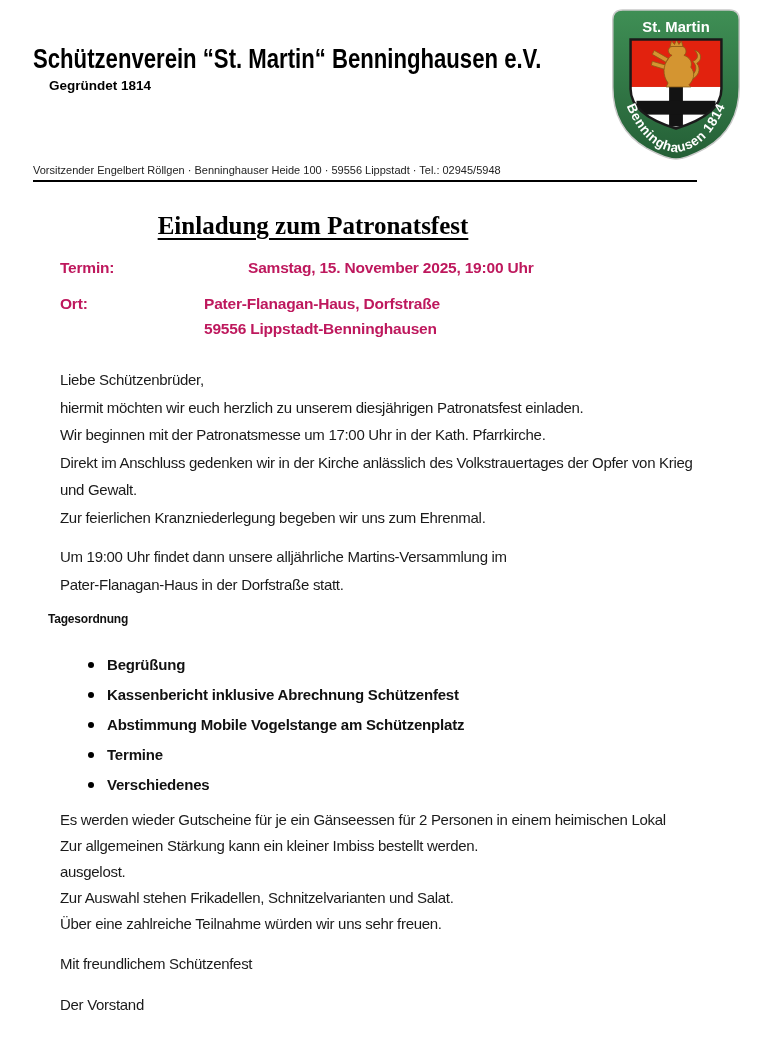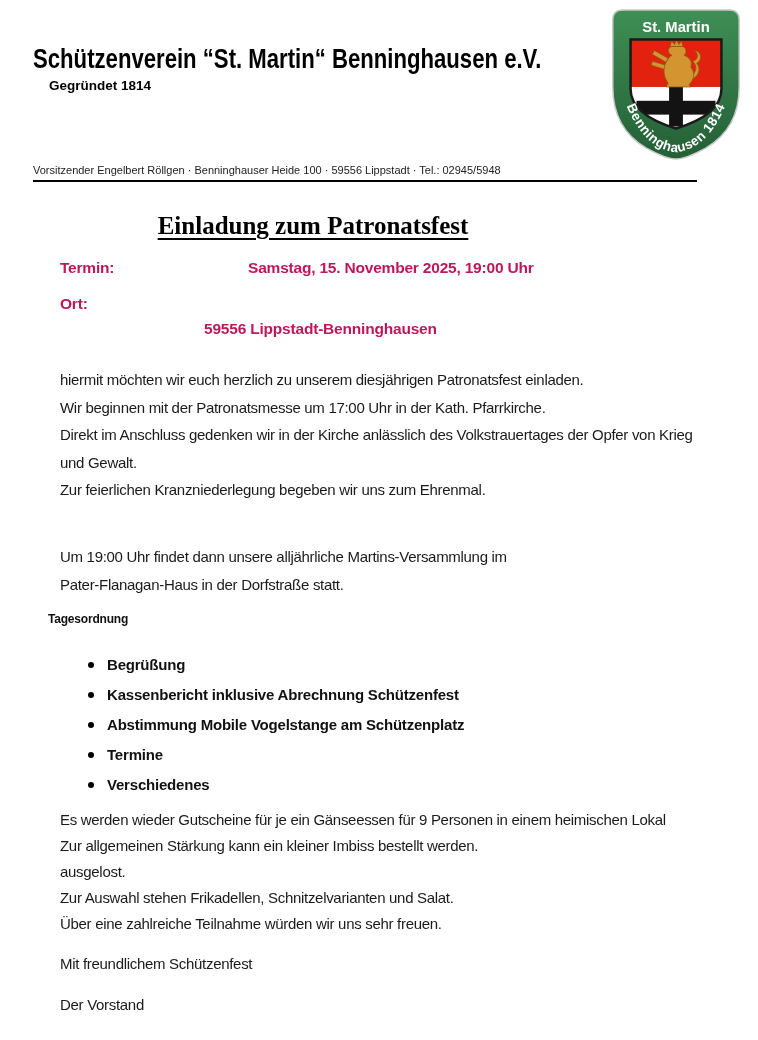--- a/index.html
+++ b/index.html
@@ -137,26 +137,27 @@
     <span>Einladung zum Patronatsfest</span>
   </div>
 
   <div class="meta-row termin">
     <span class="meta-label-termin">Termin:</span>
     <span class="meta-value">Samstag, 15. November 2025, 19:00 Uhr</span>
   </div>
   <div class="meta-row ort">
     <span class="meta-label-ort">Ort:</span>
     <span class="meta-value">
-      <br>
+      <span class="line">Pater-Flanagan-Haus, Dorfstraße</span><br>
       <span class="line">59556 Lippstadt-Benninghausen</span>
     </span>
   </div>
 
   <div class="textblock para1">
+    <div class="line">Liebe Schützenbrüder,</div>
     <div class="line">hiermit möchten wir euch herzlich zu unserem diesjährigen Patronatsfest einladen.</div>
     <div class="line">Wir beginnen mit der Patronatsmesse um 17:00 Uhr in der Kath. Pfarrkirche.</div>
     <div class="line">Direkt im Anschluss gedenken wir in der Kirche anlässlich des Volkstrauertages der Opfer von Krieg</div>
     <div class="line">und Gewalt.</div>
     <div class="line">Zur feierlichen Kranzniederlegung begeben wir uns zum Ehrenmal.</div>
   </div>
 
   <div class="textblock para2">
     <div class="line">Um 19:00 Uhr findet dann unsere alljährliche Martins-Versammlung im</div>
     <div class="line">Pater-Flanagan-Haus in der Dorfstraße statt.</div>
@@ -181,21 +182,21 @@
         <span class="bullet-dot"></span>
         <span>Termine</span>
       </li>
     <li>
         <span class="bullet-dot"></span>
         <span>Verschiedenes</span>
       </li>
   </ul>
 
   <div class="textblock para3">
-    <div class="line">Es werden wieder Gutscheine für je ein Gänseessen für 9 Personen in einem heimischen Lokal</div>
+    <div class="line">Es werden wieder Gutscheine für je ein Gänseessen für 2 Personen in einem heimischen Lokal</div>
     <div class="line">Zur allgemeinen Stärkung kann ein kleiner Imbiss bestellt werden.</div>
     <div class="line">ausgelost.</div>
     <div class="line">Zur Auswahl stehen Frikadellen, Schnitzelvarianten und Salat.</div>
     <div class="line">Über eine zahlreiche Teilnahme würden wir uns sehr freuen.</div>
   </div>
 
   <div class="signoff">Mit freundlichem Schützenfest</div>
   <div class="signature">Der Vorstand</div>
 
 </div>

